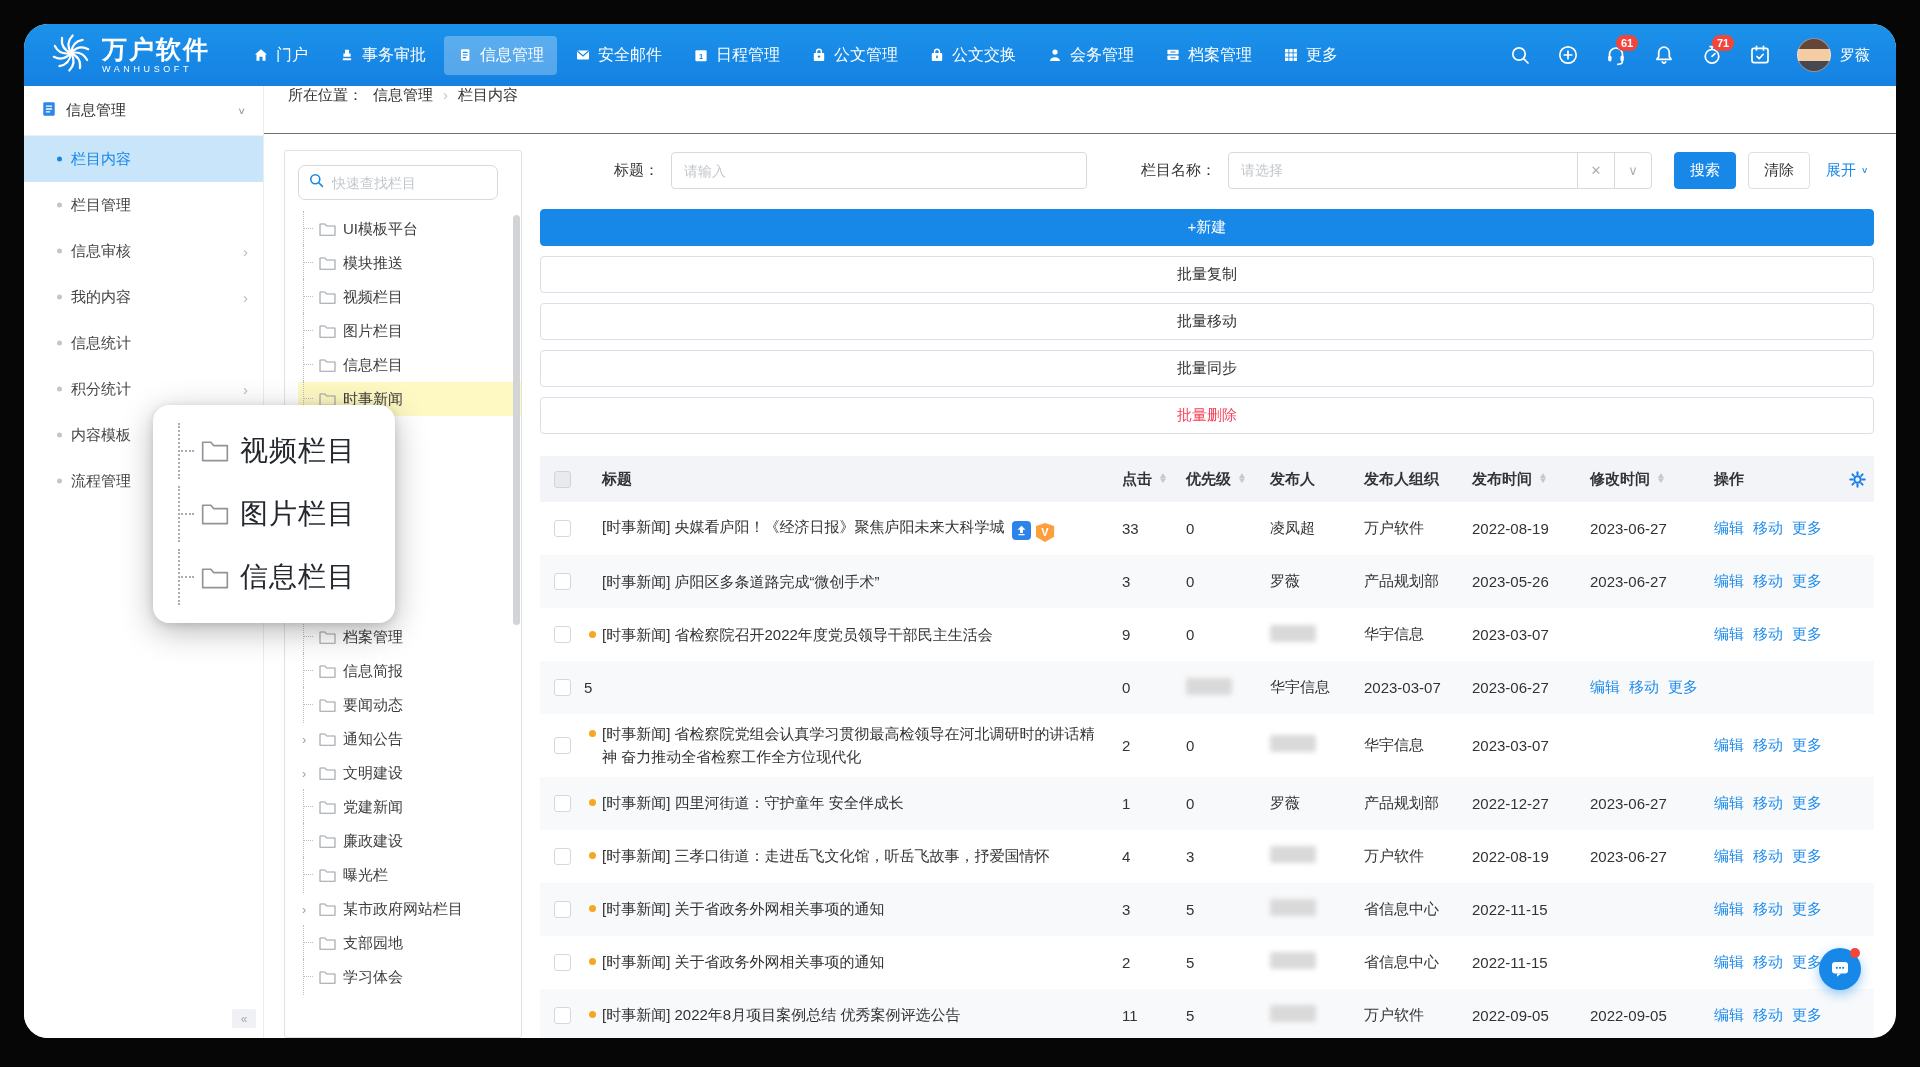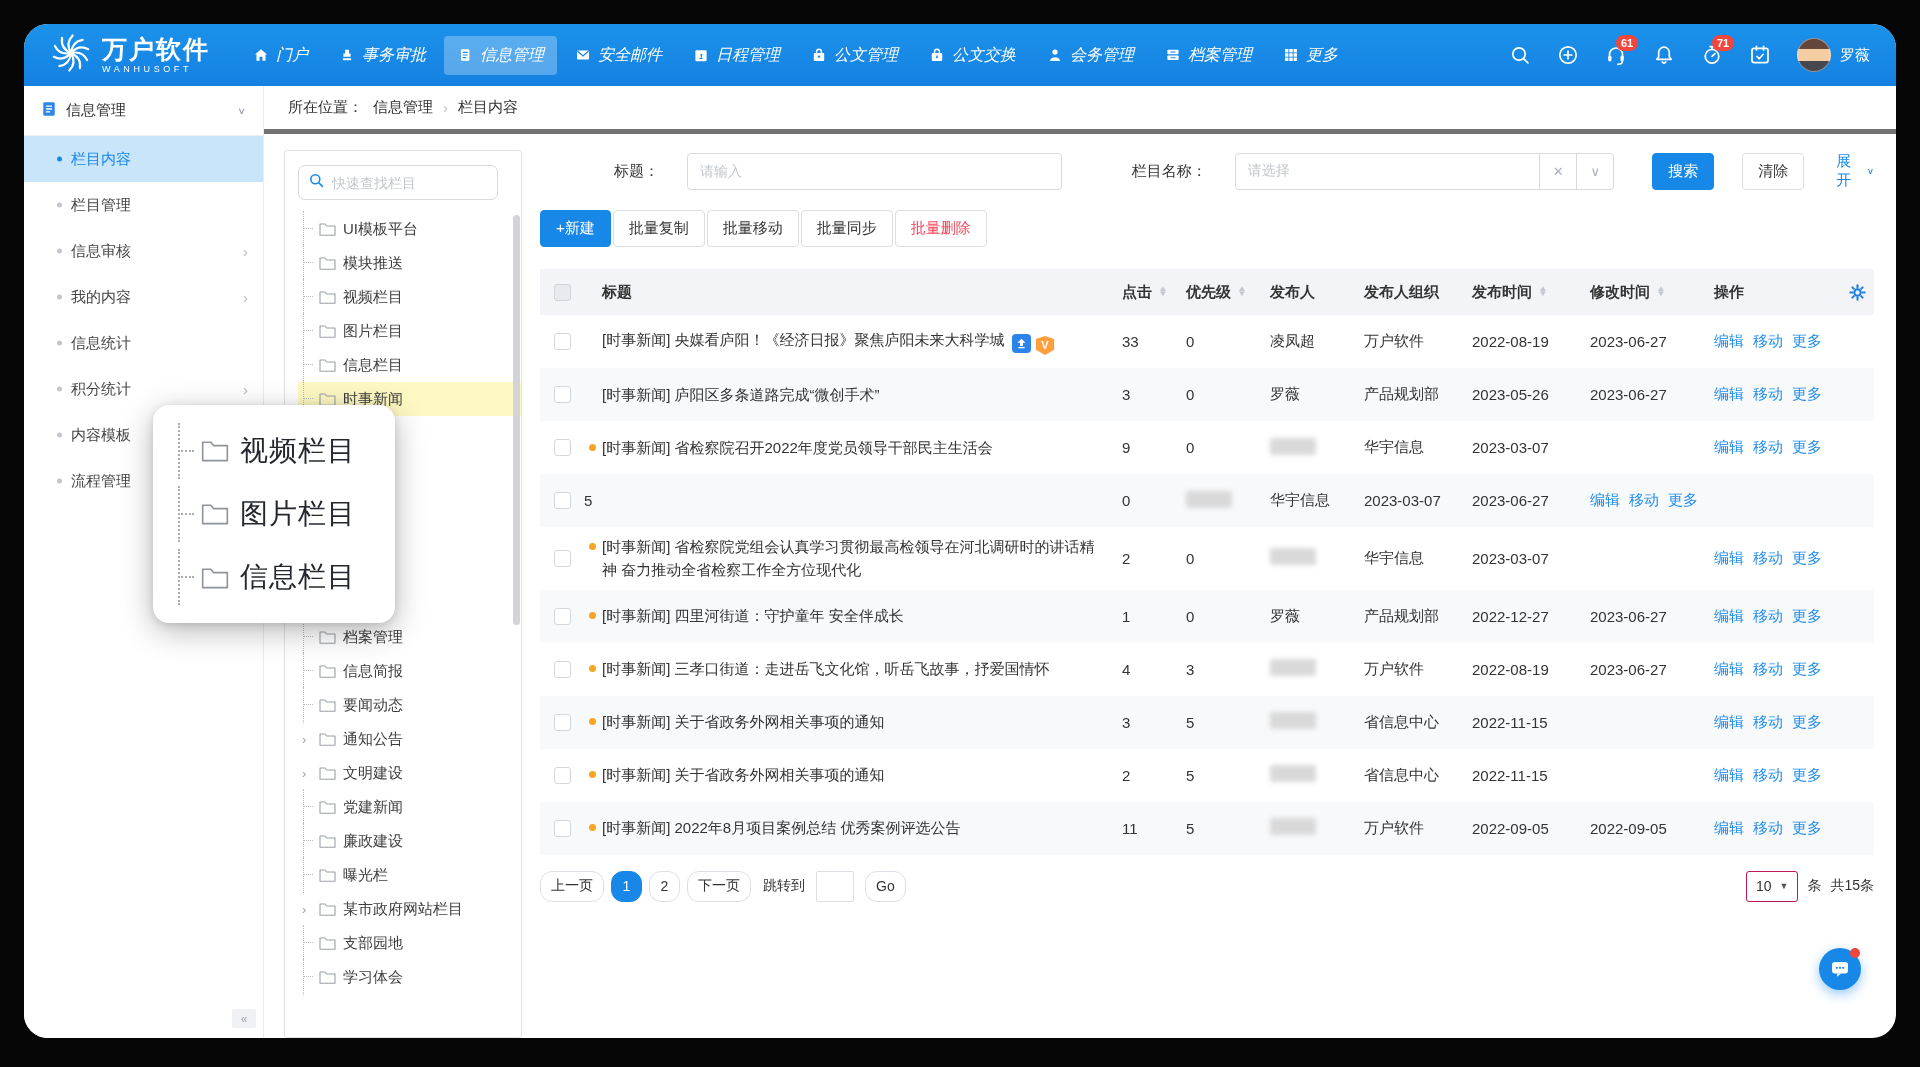--- a/index.html
+++ b/index.html
@@ -7,21 +7,21 @@
   body { background:#060606; font-family:"Liberation Sans","DejaVu Sans",sans-serif; position:relative; }
   .window { position:absolute; left:24px; top:24px; width:1872px; height:1014px; background:#fff; border-radius:24px; overflow:hidden; }
 
   
   .navbar { position:absolute; top:0; left:0; right:0; height:62px; background:linear-gradient(180deg,#1b92ea,#1581e2); display:flex; align-items:center; padding:0 26px; z-index:10; }
   .brand { display:flex; align-items:center; gap:10px; color:#fff; flex:none; }
   .brand-txt { display:flex; flex-direction:column; }
   .brand-title { font-size:25px; font-weight:bold; letter-spacing:2px; line-height:1.05; }
   .brand-sub { font-size:9px; letter-spacing:3.6px; margin-top:2px; }
   .menu { display:flex; margin-left:30px; gap:5px; }
-  .menu-item { display:flex; align-items:center; gap:8px; color:#fff; font-size:16px; padding:9px 13px; border-radius:4px; cursor:pointer; white-space:nowrap;font-style:italic; }
+  .menu-item { display:flex; align-items:center; gap:8px; color:#fff; font-size:16px; padding:9px 13px; border-radius:4px; cursor:pointer; white-space:nowrap; }
   .menu-item.active { background:rgba(255,255,255,.28); }
   .mi-icon { display:inline-flex; width:15px; height:15px; align-items:center; justify-content:center; }
   .nav-right { margin-left:auto; display:flex; align-items:center; gap:26px; }
   .nav-ico { position:relative; width:22px; height:22px; display:inline-flex; cursor:pointer; }
   .nv-badge { position:absolute; top:-9px; left:11px; background:#f2463d; color:#fff; font-size:11px; font-weight:bold; padding:2px 5px; border-radius:9px; line-height:1.1; }
   .user { display:flex; align-items:center; gap:9px; color:#fff; font-size:15px; cursor:pointer; }
   .avatar { width:34px; height:34px; border-radius:50%; overflow:hidden;
     background:linear-gradient(180deg,#63453a 0%,#63453a 30%,#f4cda5 30%,#f4cda5 70%,#474750 70%); border:1px solid rgba(255,255,255,.4); }
 
   
@@ -30,21 +30,21 @@
   .side-header .chev { margin-left:auto; color:#9aa3ad; font-size:12px; transform:scaleY(.8); }
   .side-item { height:46px; display:flex; align-items:center; padding-left:47px; font-size:15px; color:#454545; position:relative; cursor:pointer; }
   .side-item::before { content:""; position:absolute; left:33px; width:5px; height:5px; border-radius:50%; background:#c2c6cc; top:50%; transform:translateY(-50%); }
   .side-item.active { background:#c9e5fa; color:#1787e7; }
   .side-item.active::before { background:#1787e7; }
   .child-arrow { margin-left:auto; margin-right:15px; color:#b3bac2; font-size:15px; }
   .collapse-btn { position:absolute; bottom:10px; right:7px; width:24px; height:19px; background:#eff1f4; color:#a4abb4; font-size:12px; display:flex; align-items:center; justify-content:center; border-radius:2px; cursor:pointer; }
 
   
   .main { position:absolute; left:240px; top:62px; right:0; bottom:0; display:flex; flex-direction:column; }
-  .breadcrumb { height:48px; flex:none; display:flex; align-items:center; gap:10px; padding:6px 24px; font-size:15px; color:#333; border-bottom:5px solid #737373; }
+  .breadcrumb { height:48px; flex:none; display:flex; align-items:flex-start; gap:10px; padding:0 24px; font-size:15px; color:#333; border-bottom:1px solid #737373; }
   .breadcrumb .sep { color:#c0c4cc; font-size:15px; }
   .content { flex:1; display:flex; padding:16px 22px 0 20px; gap:18px; min-height:0; }
 
   
   .tree-panel { width:238px; flex:none; border:1px solid #e2e2e2; border-radius:3px; padding:14px 0 0 13px; position:relative; overflow:hidden; }
   .tree-search { width:200px; height:35px; border:1px solid #d9d9d9; border-radius:7px; display:flex; align-items:center; gap:8px; padding:0 10px; }
   input.bare { border:none; outline:none; width:100%; font-size:14px; font-family:inherit; color:#333; background:transparent; }
   input.bare::placeholder { color:#c3c7cc; }
   .tree-list { margin-top:12px; }
   .tree-item { height:34px; display:flex; align-items:center; font-size:15px; color:#3d3d3d; white-space:nowrap; padding-left:2px; cursor:pointer; }
@@ -60,34 +60,34 @@
   
   .zoom-popup { position:absolute; left:129px; top:381px; width:242px; height:218px; background:#fff; border-radius:16px; box-shadow:0 8px 32px rgba(0,0,0,.28),0 2px 8px rgba(0,0,0,.12); padding:14px 0 14px 20px; display:flex; flex-direction:column; justify-content:space-around; z-index:60; }
   .zp-item { display:flex; align-items:center; font-size:28px; color:#24282e; letter-spacing:1px; }
   .zp-conn { width:28px; height:56px; position:relative; flex:none; }
   .zp-conn::before { content:""; position:absolute; left:5px; top:0; bottom:0; border-left:2px dotted #a9adb3; }
   .zp-conn::after { content:""; position:absolute; left:5px; top:27px; width:16px; border-top:2px dotted #a9adb3; }
   .zp-folder { flex:none; margin-right:11px; display:inline-flex; }
 
   
   .main-panel { flex:1; min-width:0; display:flex; flex-direction:column; }
-  .filter-row { display:flex; align-items:center; margin:2px 0 20px 0; padding-left:74px; gap:28px; }
+  .filter-row { display:flex; align-items:center; margin:2px 0 20px 0; padding-left:74px; gap:12px; }
   .f-label { font-size:15px; color:#333; flex:none; }
   .f-label2 { margin-left:42px; }
   .f-input { width:416px; height:37px; border:1px solid #d9d9d9; border-radius:4px; display:flex; align-items:center; padding:0 12px; background:#fff; }
   .f-select { width:424px; height:37px; border:1px solid #d9d9d9; border-radius:4px; display:flex; align-items:center; background:#fff; }
   .sel-ph { flex:1; padding:0 12px; font-size:14px; color:#c3c7cc; }
   .sel-btn { width:37px; height:100%; border-left:1px solid #d9d9d9; display:flex; align-items:center; justify-content:center; color:#a9afb8; font-size:13px; cursor:pointer; }
   .btn { height:37px; padding:0 15px; border:1px solid #dcdfe6; border-radius:4px; background:#fff; font-size:15px; color:#333; font-family:inherit; cursor:pointer; white-space:nowrap; }
   .btn-primary { background:#1788e8; border-color:#1788e8; color:#fff; }
   .btn-danger { color:#f5435a; }
   .btn-search { margin-left:10px; }
   .expand-link { color:#1788e8; font-size:15px; display:flex; gap:5px; align-items:center; margin-left:4px; cursor:pointer; }
   .chev-sm { font-size:10px; transform:scaleY(.85); }
-  .action-row { display:flex; gap:2px; margin-bottom:22px; }
+  .action-row { display:flex; gap:10px; margin-bottom:22px;flex-direction:column; }
 
   
   .thead,.trow { display:grid; grid-template-columns:44px minmax(0,1fr) 64px 84px 94px 108px 118px 124px 126px 34px; align-items:center; }
   .thead { background:#f2f4f8; height:46px; font-weight:bold; color:#333; font-size:15px; border-radius:2px; }
   .trow { min-height:53px; font-size:15px; color:#333; }
   #tbody .trow:nth-child(even) { background:#f8f9fb; }
   .c-check { display:flex; justify-content:center; }
   .checkbox { width:17px; height:17px; border:1px solid #d4d7dc; border-radius:3px; background:#fff; cursor:pointer; }
   .cb-head { background:#e8eaee; border-color:#d0d4da; }
   .c-title { display:flex; align-items:flex-start; padding:8px 14px 8px 0; line-height:1.55; }

